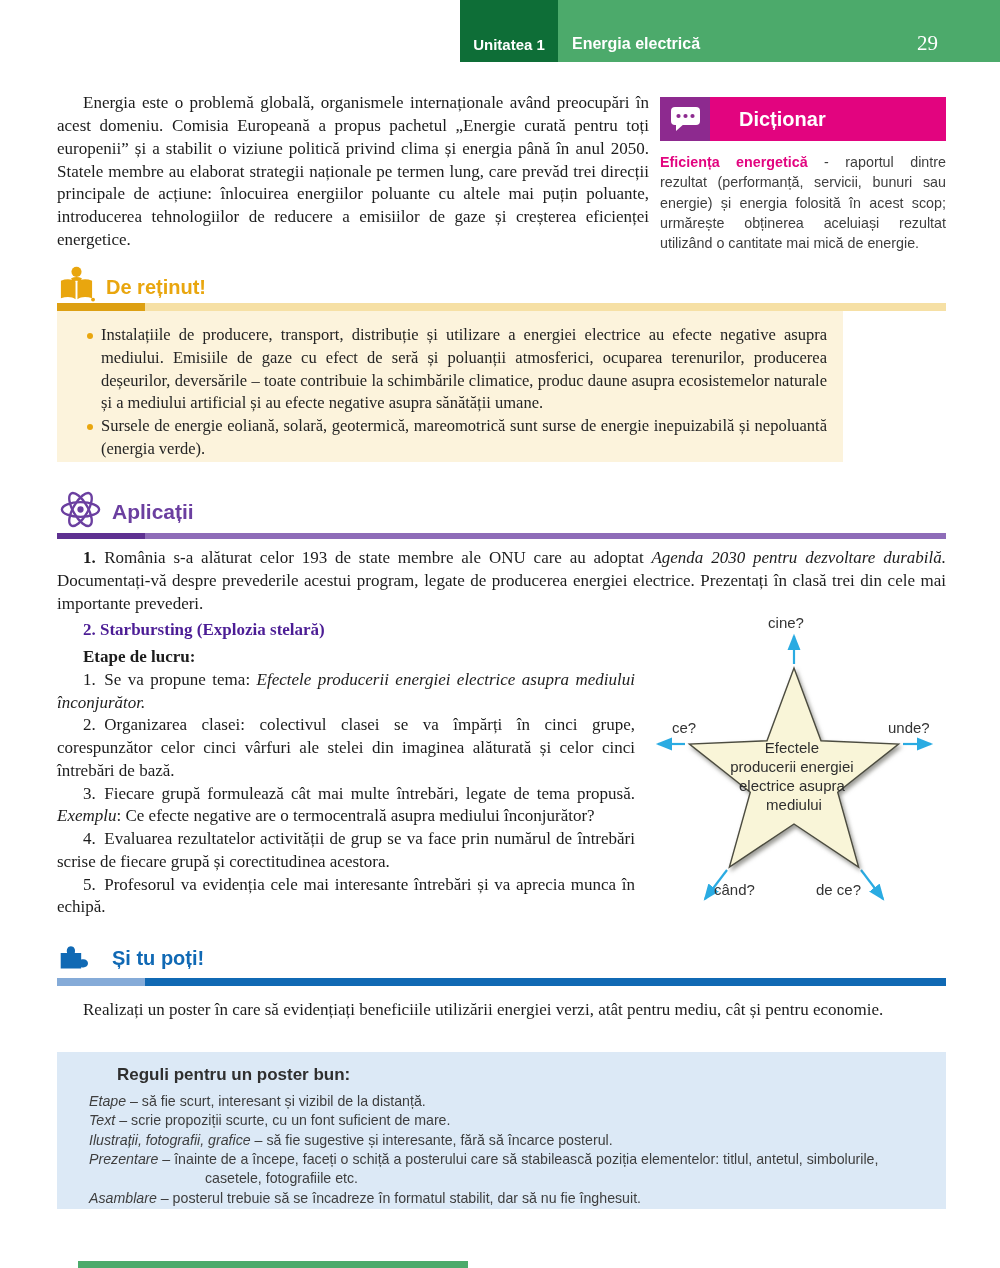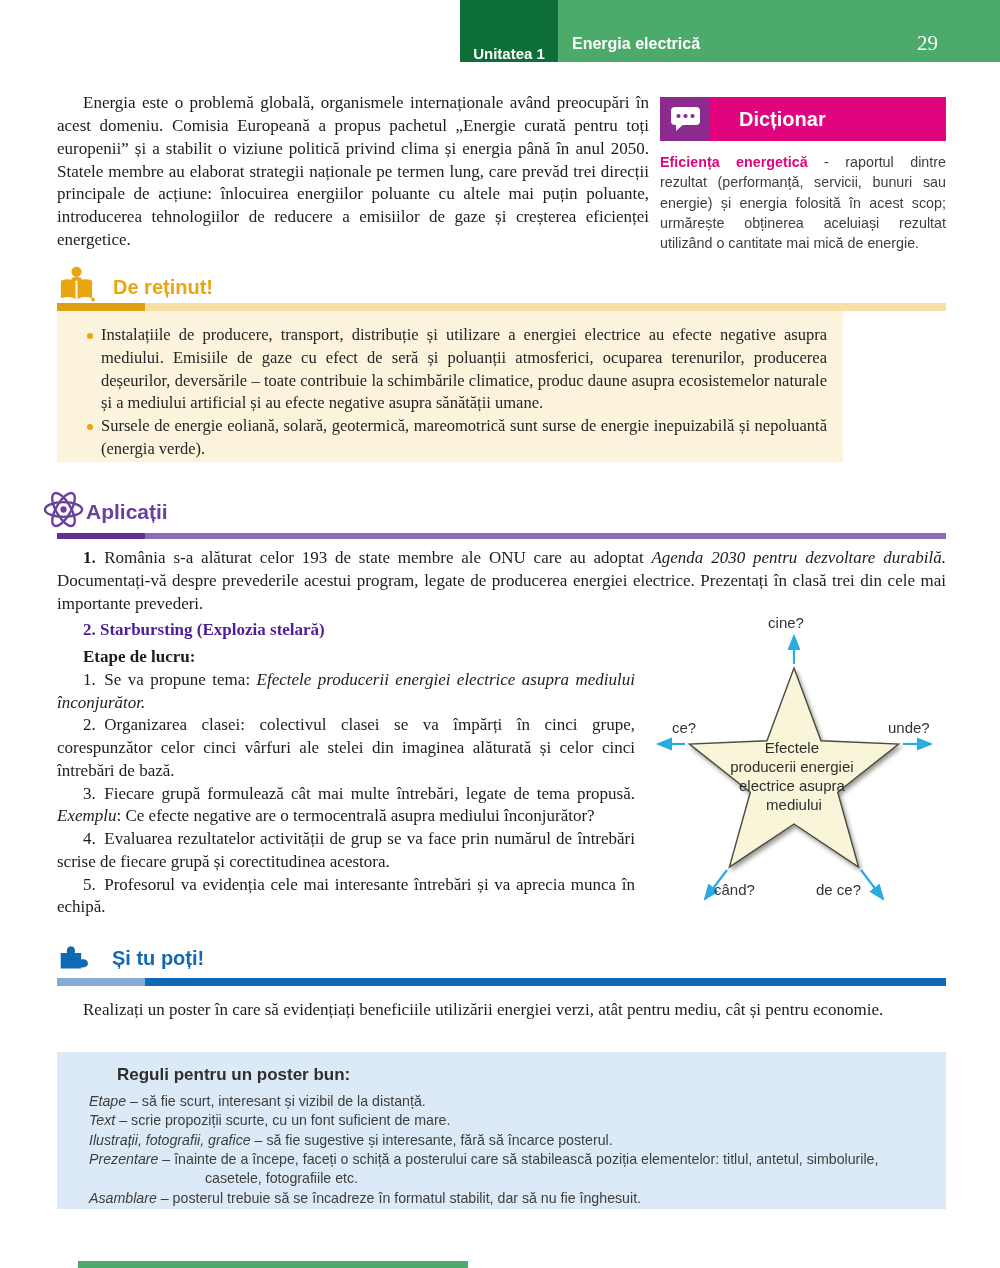--- a/index.html
+++ b/index.html
@@ -6,21 +6,21 @@
   html,body { background:#ffffff; }
   .page {
     position:relative; width:1000px; height:1268px; background:#ffffff;
     font-family:"Liberation Serif", serif; color:#1c1c1c; overflow:hidden;
   }
   .it { font-style:italic; }
 
   
   .header-bar { position:absolute; top:0; left:460px; right:0; height:62px; background:#4caa6b; }
   .unit-box { position:absolute; left:0; top:0; bottom:0; width:98px; background:#0e6e37;
-    display:flex; align-items:flex-end; justify-content:center; }
+    display:flex; align-items:flex-end; justify-content:center; padding-bottom:9px; }
   .unit-label { color:#fff; font:700 15px "Liberation Sans", sans-serif; }
   .chapter-title { position:absolute; left:112px; bottom:9px; color:#fff; font:700 16px "Liberation Sans", sans-serif; }
   .page-number { position:absolute; right:62px; bottom:6px; color:#fff; font:400 21px "Liberation Serif", serif; }
 
   
   .intro { position:absolute; top:92px; left:57px; width:592px;
     font-size:17px; line-height:1.345; text-align:justify; }
   .intro p { text-indent:26px; }
 
   
@@ -33,33 +33,33 @@
     color:#3e3e3e; text-align:justify; }
   .dict-term { color:#e2047f; font-weight:700; }
 
   
   .sec-head { position:absolute; display:flex; align-items:center; }
   .sec-title { font-family:"Liberation Sans", sans-serif; font-weight:700; }
   .rule-bar { position:absolute; left:57px; width:889px; display:flex; }
   .rule-bar .seg1 { flex:none; }
   .rule-bar .seg2 { flex:1; }
 
-  .remember-head { top:266px; left:58px; gap:18px; }
+  .remember-head { top:266px; left:58px; gap:11px; }
   .remember-head .sec-title { color:#e9a60e; font-size:20px; }
   .remember-bar { top:303px; height:8px; }
   .remember-bar .seg1 { width:88px; background:#dda013; }
   .remember-bar .seg2 { background:#f6e0a5; }
   .remember-box { position:absolute; top:311px; left:57px; width:786px; height:151px;
     background:#fcf3dc; padding:13px 16px 0 30px; }
   .remember-box li { list-style:none; position:relative; padding-left:14px;
     font-size:16.5px; line-height:1.38; text-align:justify; color:#242424; }
   .remember-box li::before { content:""; position:absolute; left:0; top:9px;
     width:6px; height:6px; border-radius:50%; background:#e9a60e; }
 
-  .app-head { top:487px; left:41px; }
+  .app-head { top:487px; left:58px; gap:9px; }
   .app-head .sec-title { color:#6b3fa0; font-size:21px; }
   .app-bar { top:533px; height:6px; }
   .app-bar .seg1 { width:88px; background:#5e3191; }
   .app-bar .seg2 { background:#8e6cb8; }
 
   .app-content { position:absolute; top:547px; left:57px; width:889px;
     font-size:17px; line-height:1.34; }
   .item1 { text-align:justify; text-indent:26px; }
   .item1 .num { font-weight:700; }
   .item2-title { margin-top:4px; text-indent:26px; color:#4c1d95; font-weight:700; }

